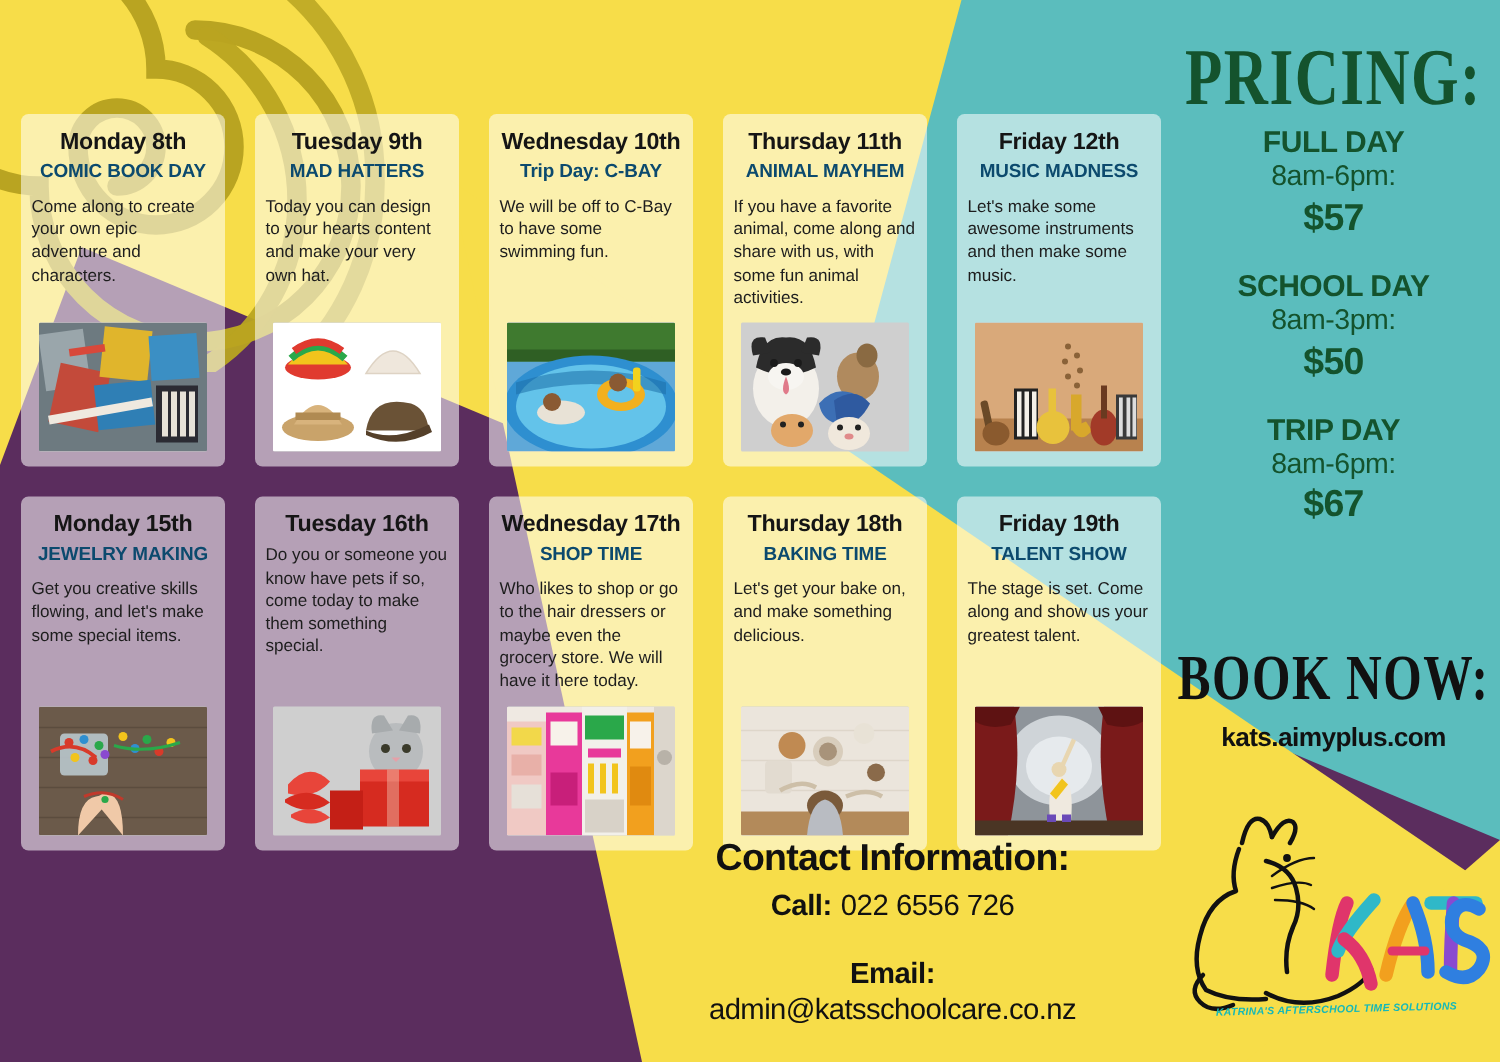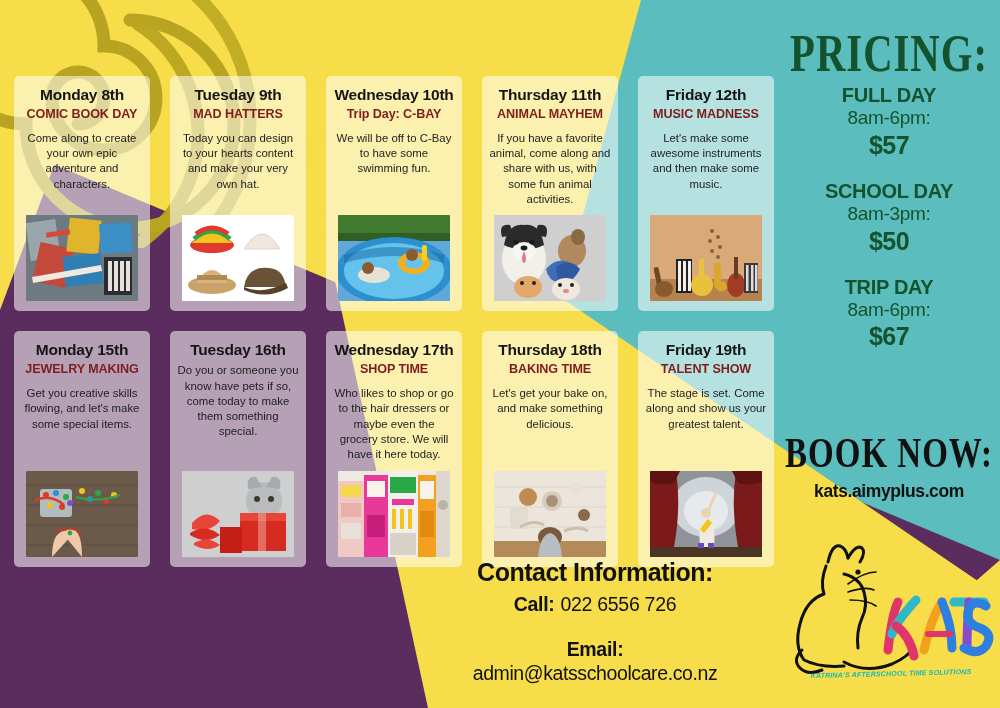--- a/index.html
+++ b/index.html
@@ -68,30 +68,29 @@
     font-weight: bold;
     color: #151515;
     text-align: center;
     letter-spacing: -0.2px;
     line-height: 1.1;
     margin: 2px 0 5px 0;
   }
   .card-title {
     font-size: 12.6px;
     font-weight: bold;
-    color: #7f1d1d;
+    color: #0c4a6e;
     text-align: right;
     letter-spacing: -0.1px;
     line-height: 1.1;
     margin: 0 0 9px 0;
   }
   .card-desc {
     font-size: 11.4px;
     color: #1d1d1d;
-    text-align: center;
     line-height: 1.34;
     margin: 0 0 8px 0;
     flex: 0 0 auto;
   }
   .card-photo {
     width: 112px;
     height: 86px;
     margin-top: auto;
     border-radius: 1px;
     overflow: hidden;

